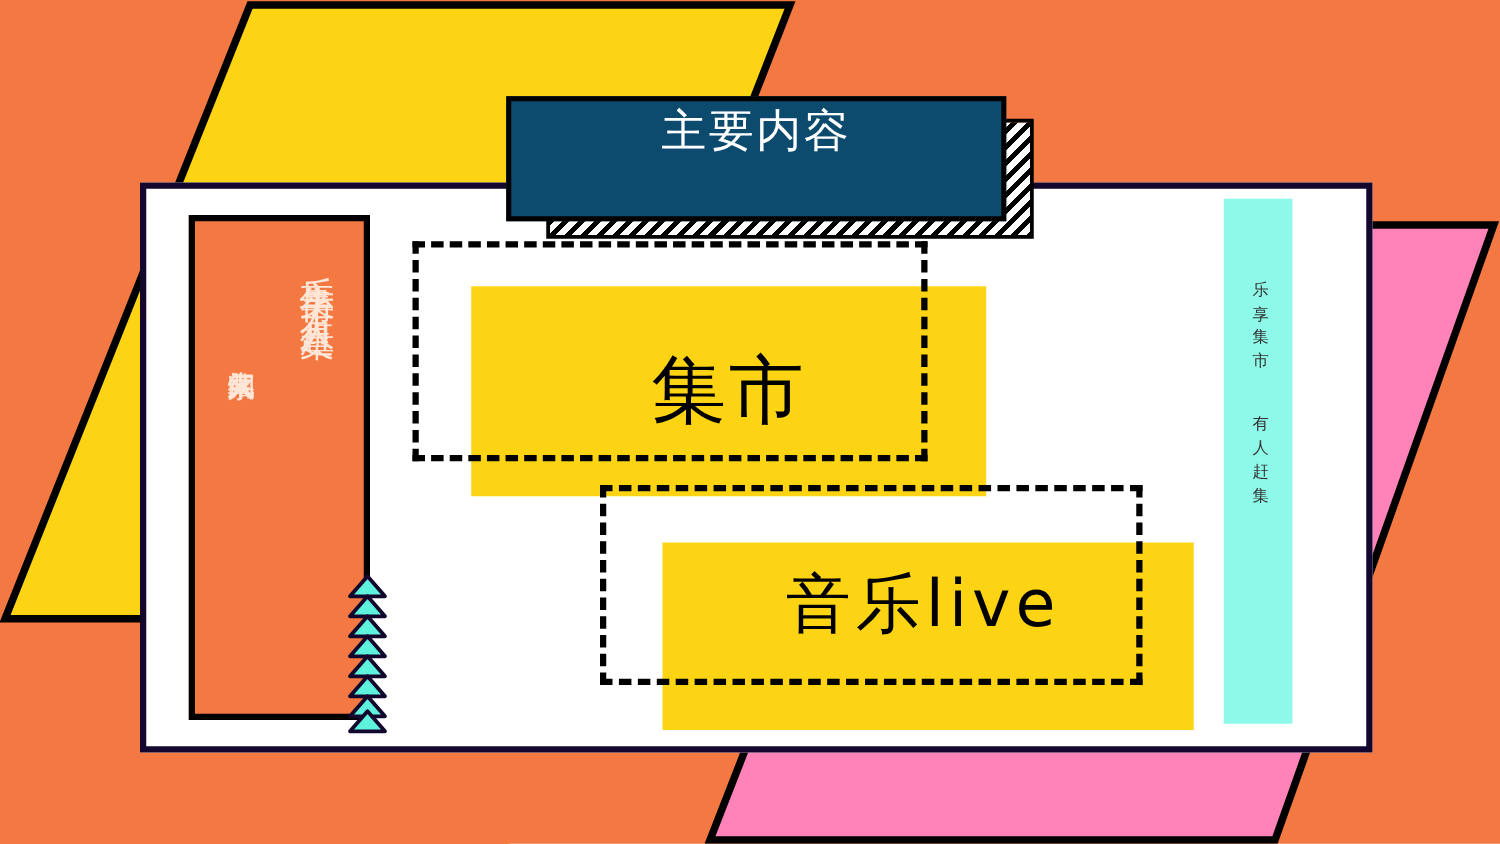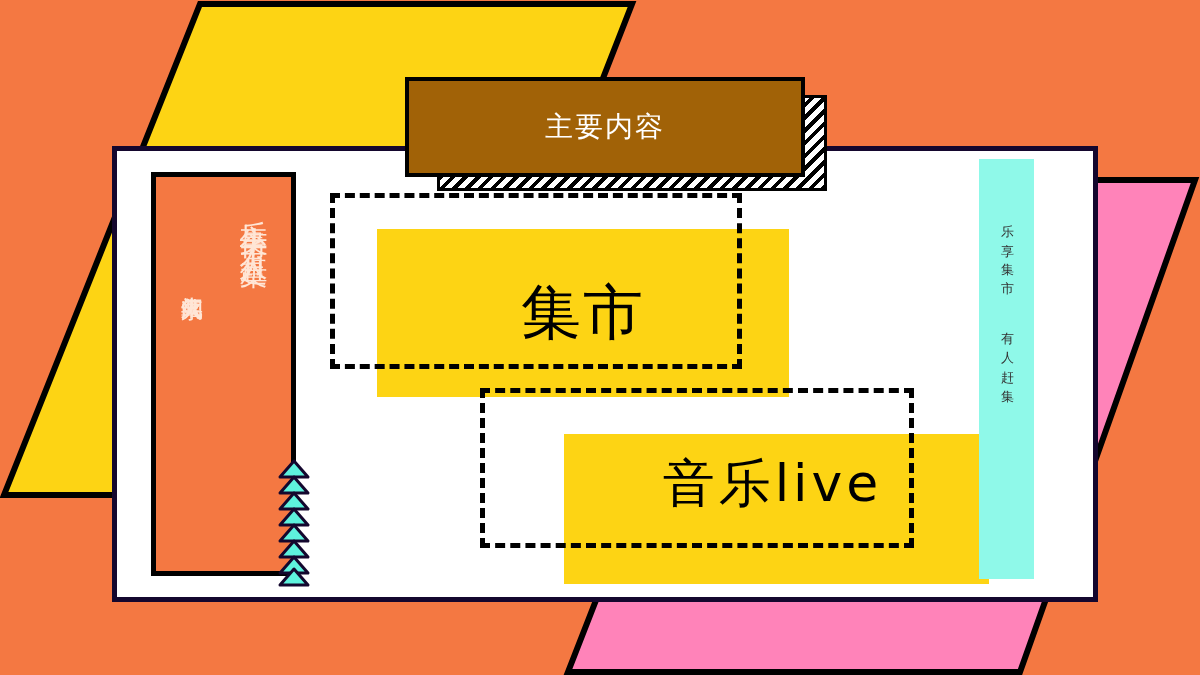--- a/index.html
+++ b/index.html
@@ -5,25 +5,25 @@
   html, body { margin: 0; padding: 0; }
   body { width: 1200px; height: 675px; overflow: hidden; background: #f47842; position: relative; font-family: "DejaVu Sans", "Liberation Sans", sans-serif; }
   .layer { position: absolute; left: 0; top: 0; }
   .card { position: absolute; left: 112px; top: 146px; width: 976px; height: 446px; background: #ffffff; border: 5px solid #14072e; }
   .orange-box { position: absolute; left: 151px; top: 172px; width: 135px; height: 394px; background: #f47842; border: 5px solid #000; }
   .vtext { position: absolute; writing-mode: vertical-rl; color: #ffe6d6; }
   .v-main { left: 236px; top: 198px; font-size: 28px; letter-spacing: 4px; line-height: 34px; font-family: "DejaVu Serif", "Liberation Serif", serif; }
   .v-sub { left: 178px; top: 280px; font-size: 22px; line-height: 28px; letter-spacing: 0px; font-family: "DejaVu Serif", "Liberation Serif", serif; }
   .hatch { position: absolute; left: 437px; top: 95px; width: 384px; height: 90px; border: 3px solid #000;
     background: repeating-linear-gradient(135deg, #000 0 4px, #fff 4px 9px); }
-  .pink-title { position: absolute; left: 405px; top: 77px; width: 392px; height: 92px; background: #a16207; border: 4px solid #000;
-    display: flex; align-items: center; justify-content: center; color: #fff; font-size: 28px; letter-spacing: 2px; }
+  .pink-title { position: absolute; left: 405px; top: 77px; width: 392px; height: 92px; background: #0c4a6e; border: 4px solid #000;
+    display: flex; align-items: flex-start; justify-content: center; color: #fff; font-size: 36px; letter-spacing: 2px; }
   .yellow-block { position: absolute; background: #fdd414; display: flex; align-items: center; justify-content: center; color: #000; }
   .yb1 { left: 377px; top: 229px; width: 412px; height: 168px; font-size: 60px; letter-spacing: 2px; }
-  .yb2 { left: 530px; top: 434px; width: 425px; height: 150px; font-size: 52px; letter-spacing: 4px; margin-left: 34px; }
+  .yb2 { left: 530px; top: 434px; width: 425px; height: 150px; font-size: 52px; letter-spacing: 4px; }
   .yb2 span { margin-left: -8px; margin-top: -50px; }
   .dash { position: absolute; border: 5px dashed #000; }
   .d1 { left: 330px; top: 193px; width: 402px; height: 166px; }
   .d2 { left: 480px; top: 388px; width: 424px; height: 150px; }
   .cyan-strip { position: absolute; left: 979px; top: 159px; width: 55px; height: 420px; background: #8ff9e9; }
   .cyan-text { position: absolute; left: 997px; top: 214px; writing-mode: vertical-rl; font-size: 13px; letter-spacing: 19px; color: #333; line-height: 20px; font-family: "DejaVu Serif", "Liberation Serif", serif; }
   .triangles { position: absolute; left: 278px; top: 458px; }
 </style>
 </head>
 <body>

